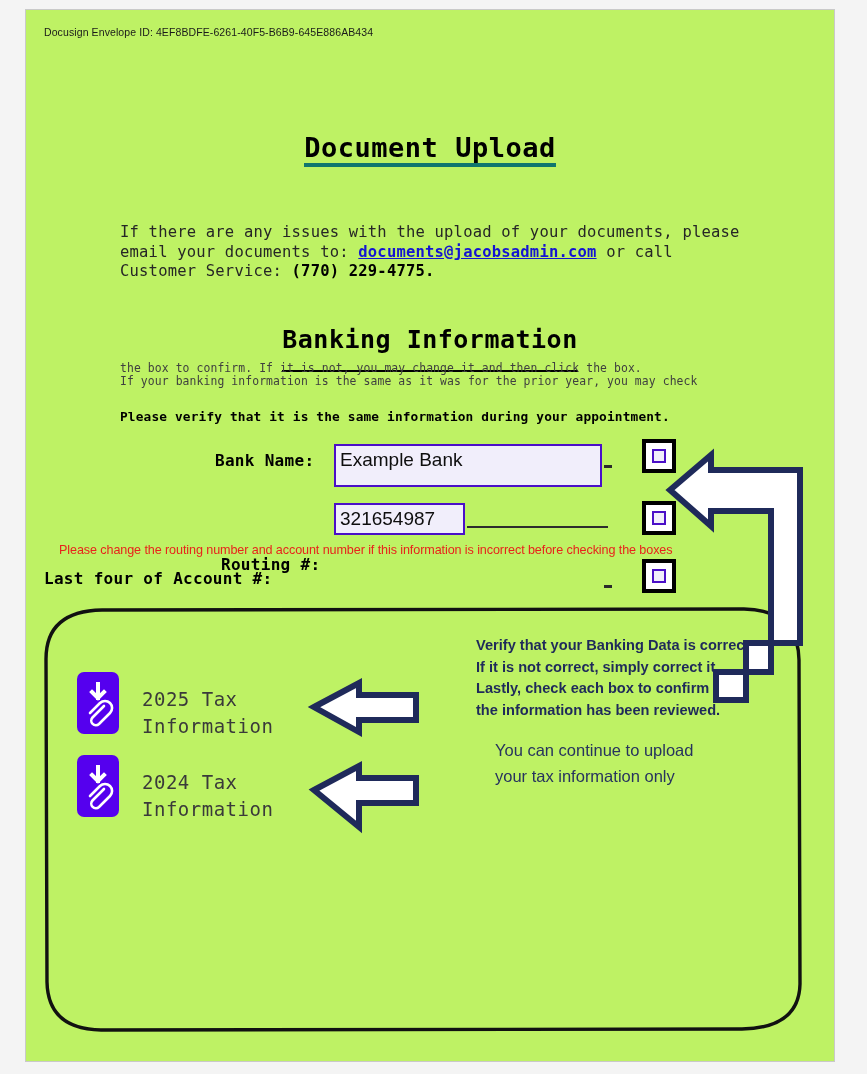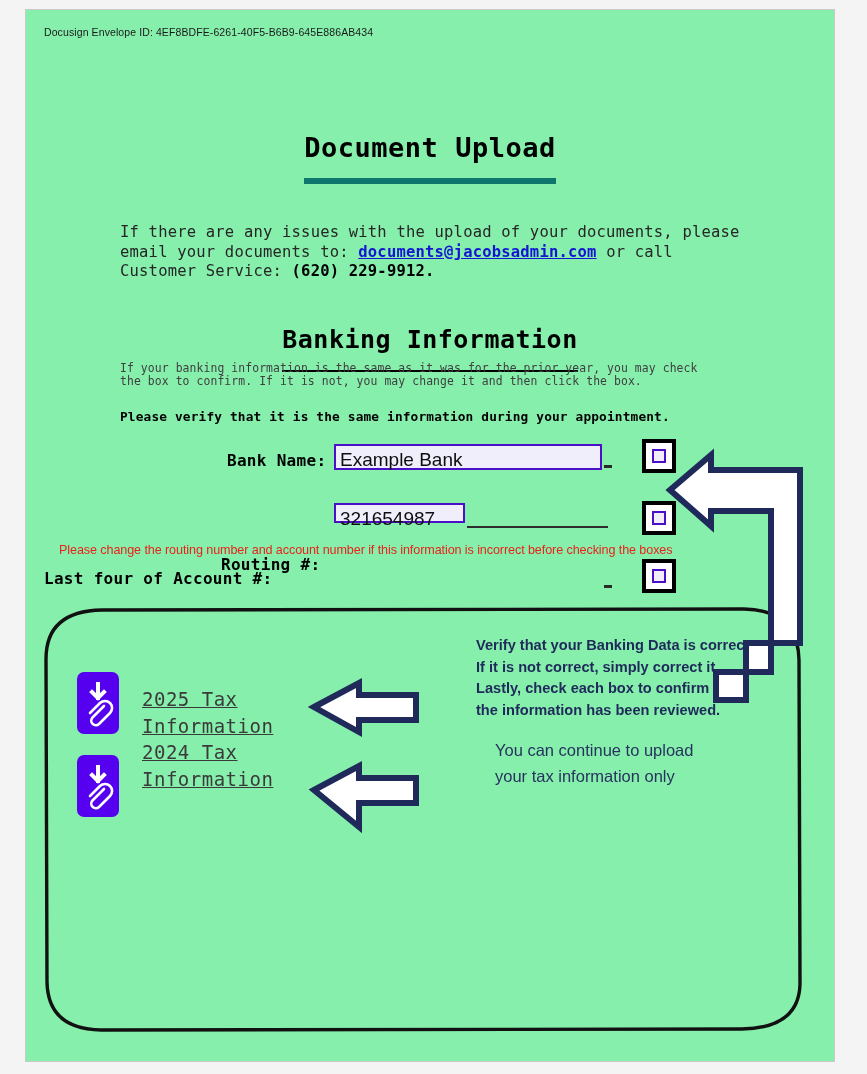--- a/index.html
+++ b/index.html
@@ -14,21 +14,21 @@
     height: 1074px;
     background: #f4f4f4;
     overflow: hidden;
   }
   #sheet {
     position: absolute;
     left: 25px;
     top: 9px;
     width: 810px;
     height: 1053px;
-    background: #86efac;
+    background: #bef264;
     border: 1px solid #c9c9c9;
     box-sizing: border-box;
     overflow: hidden;
   }
   .envelope-id {
     position: absolute;
     left: 18px;
     top: 16px;
     font-family: "Liberation Sans", sans-serif;
     font-size: 10.5px;
@@ -43,22 +43,22 @@
     font-family: "DejaVu Sans Mono", "Liberation Mono", monospace;
     font-weight: bold;
     color: #000;
   }
   #doc-title {
     top: 122px;
     font-size: 27px;
     letter-spacing: 0.5px;
   }
   #doc-title span {
-    border-bottom: 6px solid #0f766e;
-    padding-bottom: 15px;
+    border-bottom: 4px solid #0f766e;
+    padding-bottom: 0;
   }
   #bank-title {
     top: 315px;
     font-size: 25px;
     letter-spacing: 0.5px;
   }
   #bank-title span {
     border-bottom: 2px solid #000;
     padding-bottom: 16px;
   }
@@ -174,21 +174,20 @@
     border-radius: 7px;
     cursor: pointer;
   }
   .upload-label {
     position: absolute;
     font-family: "DejaVu Sans Mono", "Liberation Mono", monospace;
     font-size: 19px;
     line-height: 27px;
     color: #3a3a3a;
     letter-spacing: 0.5px;
-    text-decoration: underline;
   }
   .annot-bold {
     position: absolute;
     left: 450px;
     top: 625px;
     font-family: "Liberation Sans", sans-serif;
     font-size: 14.6px;
     font-weight: bold;
     line-height: 21.5px;
     color: #1f2a5a;
@@ -220,43 +219,43 @@
 
     <div class="envelope-id">Docusign Envelope ID: 4EF8BDFE-6261-40F5-B6B9-645E886AB434</div>
 
     <div class="title" id="doc-title">
       <span>Document Upload</span>
     </div>
 
     <div class="intro">
       <div>If there are any issues with the upload of your documents, please</div>
       <div><span>email your documents to: </span><span class="email">documents@jacobsadmin.com</span><span> or call</span></div>
-      <div><span>Customer Service: </span><span class="phone">(620) 229-9912.</span></div>
+      <div><span>Customer Service: </span><span class="phone">(770) 229-4775.</span></div>
     </div>
 
     <div class="title" id="bank-title">
       <span>Banking Information</span>
     </div>
 
     <div class="note-small">
+      <div>the box to confirm. If it is not, you may change it and then click the box.</div>
       <div>If your banking information is the same as it was for the prior year, you may check</div>
-      <div>the box to confirm. If it is not, you may change it and then click the box.</div>
     </div>
 
     <div class="note-bold">Please verify that it is the same information during your appointment.</div>
 
-    <div class="field-label" style="left:189px; top:441px;margin-left:12px;">Bank Name:</div>
-    <div class="field-box" style="left:308px; top:434px; width:268px; height:26px;">Example Bank</div>
+    <div class="field-label" style="left:189px; top:441px;">Bank Name:</div>
+    <div class="field-box" style="left:308px; top:434px; width:268px; height:43px;">Example Bank</div>
     <div class="field-tick" style="left:578px; top:455px;"></div>
     <div class="checkbox" style="left:616px; top:429px;">
       <i></i>
     </div>
 
     <div class="field-label" style="left:195px; top:500px;margin-top:45px;">Routing #:</div>
-    <div class="field-box" style="left:308px; top:493px; width:131px; height:20px;">321654987</div>
+    <div class="field-box" style="left:308px; top:493px; width:131px; height:32px;">321654987</div>
     <div class="routing-underline" style="left:441px; top:516px; width:141px;"></div>
     <div class="checkbox" style="left:616px; top:491px;">
       <i></i>
     </div>
 
     <div class="red-warning">Please change the routing number and account number if this information is incorrect before checking the boxes</div>
 
     <div class="field-label" style="left:18px; top:559px;">Last four of Account #:</div>
     <div class="field-tick" style="left:578px; top:575px;"></div>
     <div class="checkbox" style="left:616px; top:549px;">
@@ -273,21 +272,21 @@
       <div>2025 Tax</div>
       <div>Information</div>
     </div>
 
     <div class="upload-btn" style="left:51px; top:745px;">
       <svg width="42" height="62" viewBox="0 0 42 62">
         <path d="M21 12 L21 26 M21 26 L15 20 M21 26 L27 20" stroke="#ffffff" stroke-width="4" fill="none" stroke-linecap="square"></path>
         <path d="M27 34 L15.5 45.5 a4.6 4.6 0 0 0 6.5 6.5 L33 41 a7 7 0 0 0 -10 -10 L13 41" stroke="#ffffff" stroke-width="2.6" fill="none" stroke-linecap="round"></path>
       </svg>
     </div>
-    <div class="upload-label" style="left:116px; top:729px;">
+    <div class="upload-label" style="left:116px; top:759px;">
       <div>2024 Tax</div>
       <div>Information</div>
     </div>
 
     <div class="annot-bold">
       <div>Verify that your Banking Data is correct</div>
       <div>If it is not correct, simply correct it.</div>
       <div>Lastly, check each box to confirm that</div>
       <div>the information has been reviewed.</div>
     </div>

